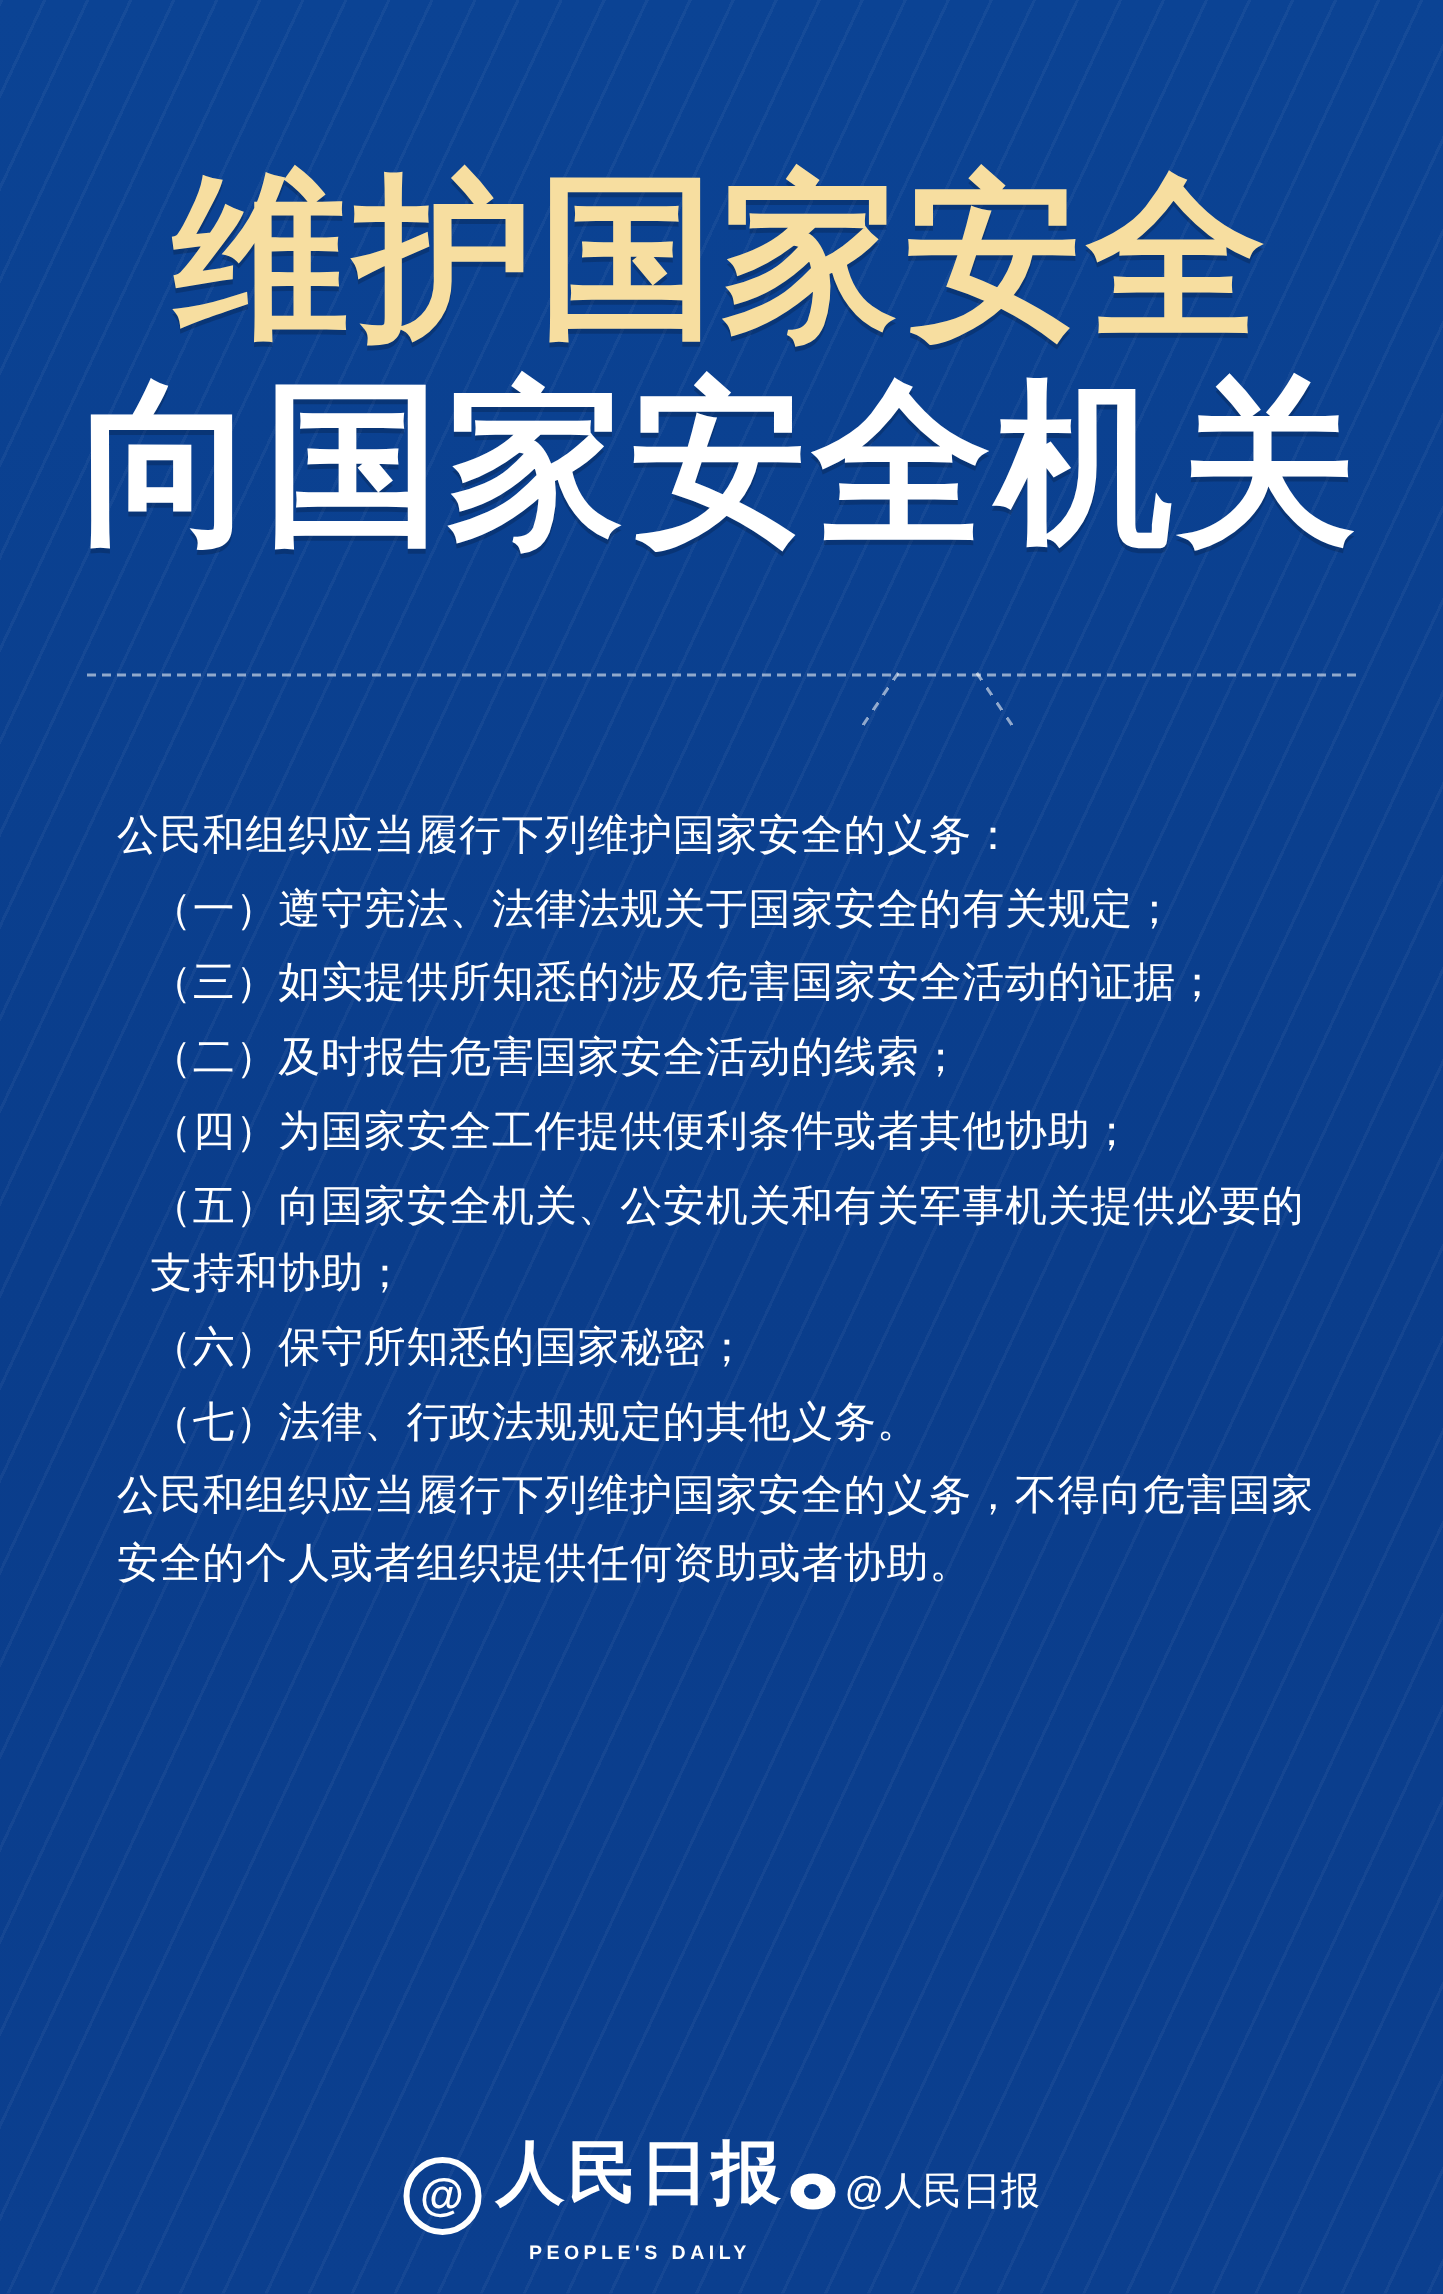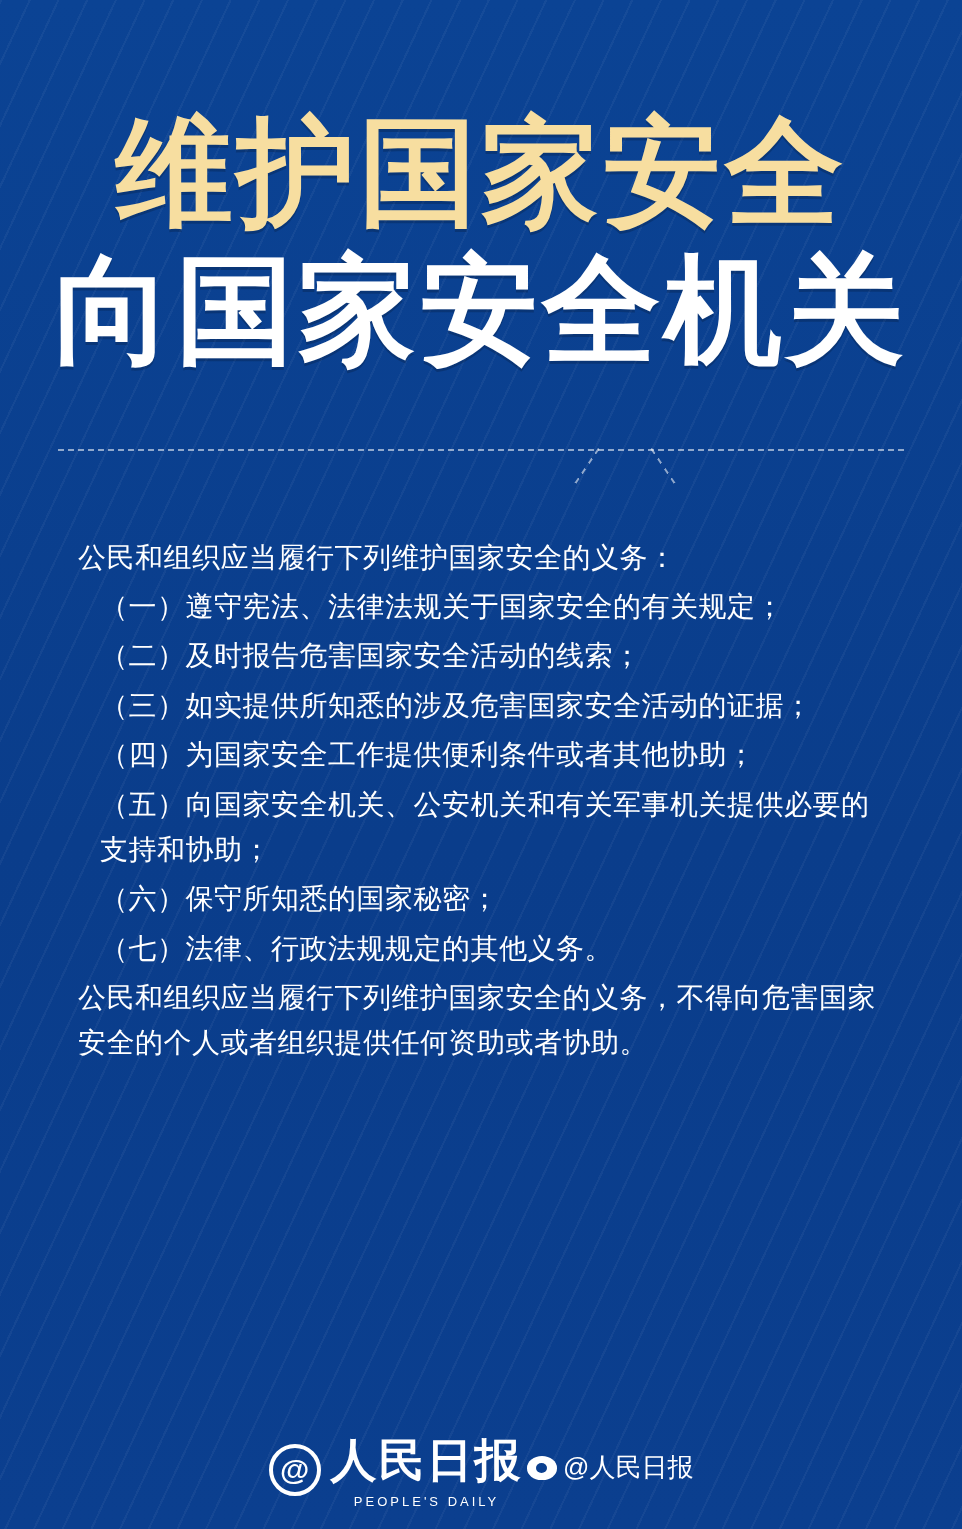--- a/index.html
+++ b/index.html
@@ -145,22 +145,22 @@
   }
   .brand-name {
     font-size: 46px;
     font-weight: bold;
     letter-spacing: 2px;
   }
   .brand-sub {
     display: block;
     font-size: 13px;
     letter-spacing: 3px;
-    font-weight: normal;
-    margin-top: 2px;
+    font-weight: bold;
+    margin-top: 14px;
   }
   .weibo-row {
     margin-top: 16px;
     display: inline-flex;
     align-items: center;
     justify-content: center;
     gap: 6px;
     color: #ffffff;
     font-size: 26px;
   }
@@ -194,22 +194,22 @@
   </div>
 
   <div class="divider-wrap">
     <div class="divider-line"></div>
     <div class="divider-notch"></div>
   </div>
 
   <div class="body-text">
     <p>公民和组织应当履行下列维护国家安全的义务：</p>
     <p class="indent">（一）遵守宪法、法律法规关于国家安全的有关规定；</p>
+    <p class="indent">（三）如实提供所知悉的涉及危害国家安全活动的证据；</p>
     <p class="indent">（二）及时报告危害国家安全活动的线索；</p>
-    <p class="indent">（三）如实提供所知悉的涉及危害国家安全活动的证据；</p>
     <p class="indent">（四）为国家安全工作提供便利条件或者其他协助；</p>
     <p class="indent">（五）向国家安全机关、公安机关和有关军事机关提供必要的支持和协助；</p>
     <p class="indent">（六）保守所知悉的国家秘密；</p>
     <p class="indent">（七）法律、行政法规规定的其他义务。</p>
     <p>公民和组织应当履行下列维护国家安全的义务，不得向危害国家安全的个人或者组织提供任何资助或者协助。</p>
   </div>
 
   <div class="footer">
     <div class="brand">
       <span class="brand-at">@</span>

